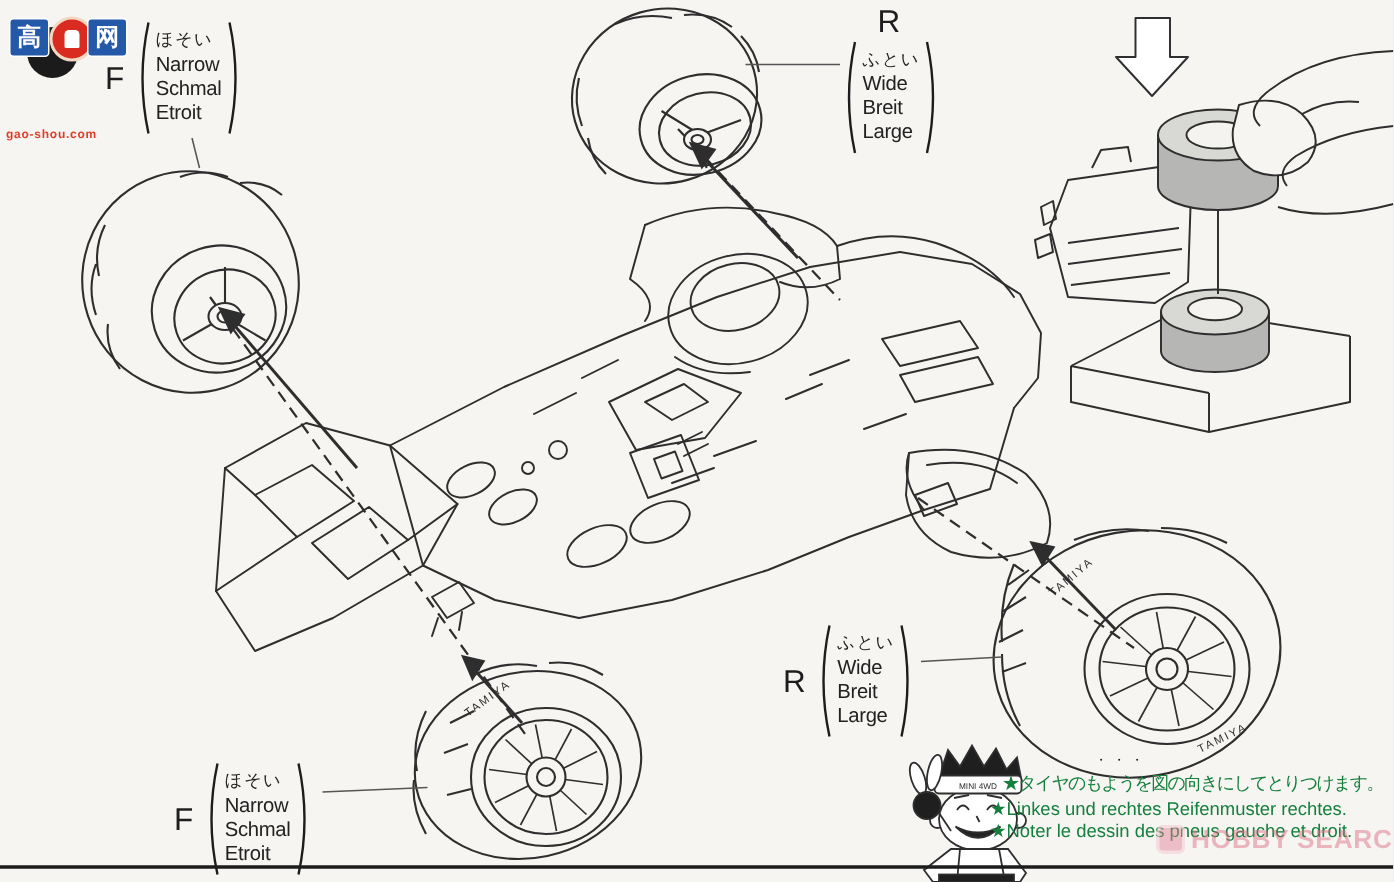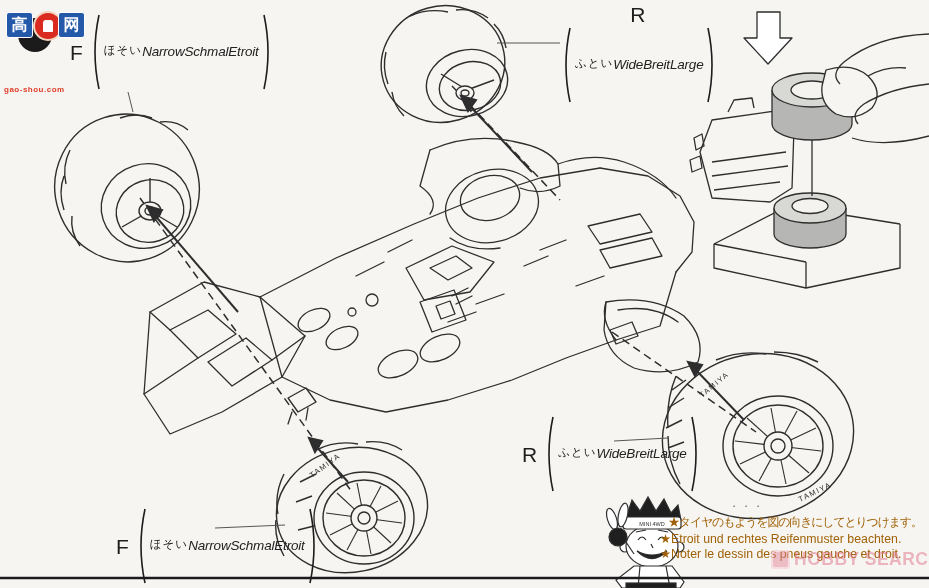--- a/index.html
+++ b/index.html
@@ -8,28 +8,28 @@
   svg{display:block;}
   #art{position:absolute;left:0;top:0;}
 
   
   .wheel-label{position:absolute;display:flex;align-items:center;gap:3px;}
   .wheel-label.stack{flex-direction:column;align-items:center;gap:0;}
   .wheel-label .row{display:flex;align-items:center;gap:3px;}
   .pos-letter{font-size:21px;line-height:1;color:#1d1d1d;margin-right:3px;}
   .paren{width:12px;height:80px;}
   .paren path{stroke:#1d1d1d;stroke-width:1.6;fill:none;}
-  .lines{display:flex;flex-direction:row;line-height:1.2;}
+  .lines{display:flex;flex-direction:column;line-height:1.2;}
   .lines .jp{font-size:11.5px;letter-spacing:1px;}
-  .lines .latin{font-size:13.5px;letter-spacing:-0.2px;font-style:italic;}
+  .lines .latin{font-size:13.5px;letter-spacing:-0.2px;}
 
   
   #notes{position:absolute;left:660px;top:503px;width:268px;}
   .note-dots{margin-left:70px;font-size:8px;letter-spacing:4px;height:10px;line-height:8px;color:#1d1d1d;}
-  .note-line{font-size:12.3px;line-height:15px;white-space:nowrap;color:#a16207;}
+  .note-line{font-size:12.3px;line-height:15px;white-space:nowrap;color:#15803d;}
   .note-line.jp{font-size:12px;letter-spacing:-1.2px;line-height:19px;margin-left:8px;}
 
   
   #gaoshou{position:absolute;left:4px;top:6px;width:84px;height:46px;}
   .gs-ball{position:absolute;left:14px;top:12px;width:34px;height:34px;border-radius:50%;background:#1b1b1b;}
   .gs-box{position:absolute;width:25px;height:24px;background:#2458a8;border:1px solid #ffffff;
           border-radius:3px;display:flex;align-items:center;justify-content:center;
           color:#fff;font-size:16px;font-weight:bold;}
   .gs-left{left:2px;top:6px;}
   .gs-right{left:54px;top:6px;}
@@ -300,21 +300,21 @@
       <span class="latin">Large</span>
     </div>
     <svg class="paren" viewBox="0 0 12 80">
         <path d="M2,3 Q10,40 2,77"></path>
       </svg>
   </div>
 
   <div id="notes">
     <div class="note-dots">・・・</div>
     <div class="note-line jp">★タイヤのもようを図の向きにしてとりつけます。</div>
-    <div class="note-line">★Etroit und rechtes Reifenmuster beachten.</div>
+    <div class="note-line">★Linkes und rechtes Reifenmuster rechtes.</div>
     <div class="note-line">★Noter le dessin des pneus gauche et droit.</div>
   </div>
 
   <div id="gaoshou">
     <div class="gs-ball"></div>
     <div class="gs-box gs-left">
         <span>高</span>
       </div>
     <div class="gs-gear">
         <div class="gs-gear-inner"></div>

